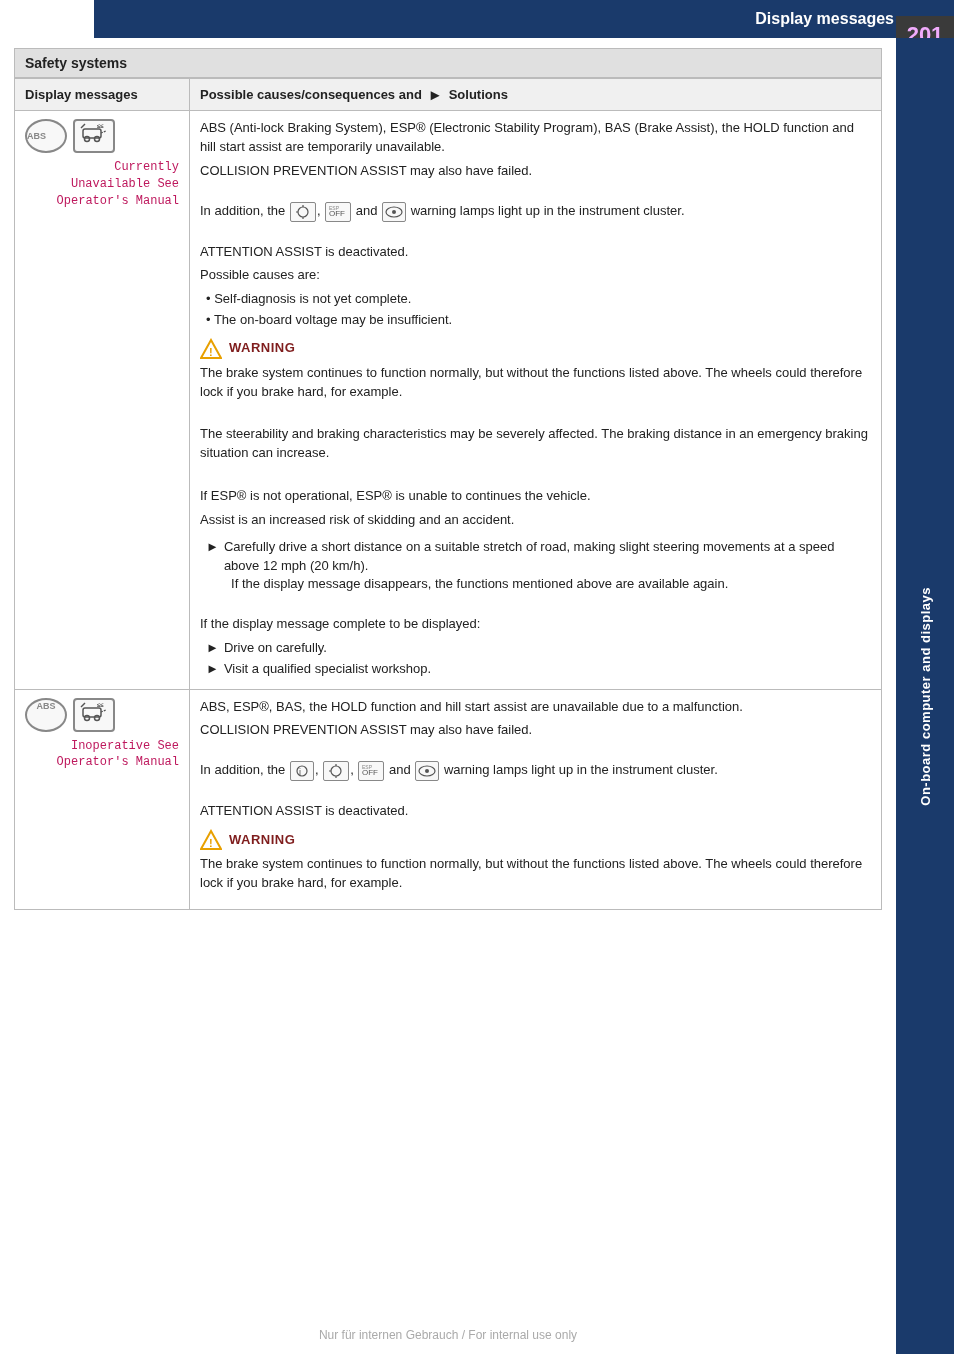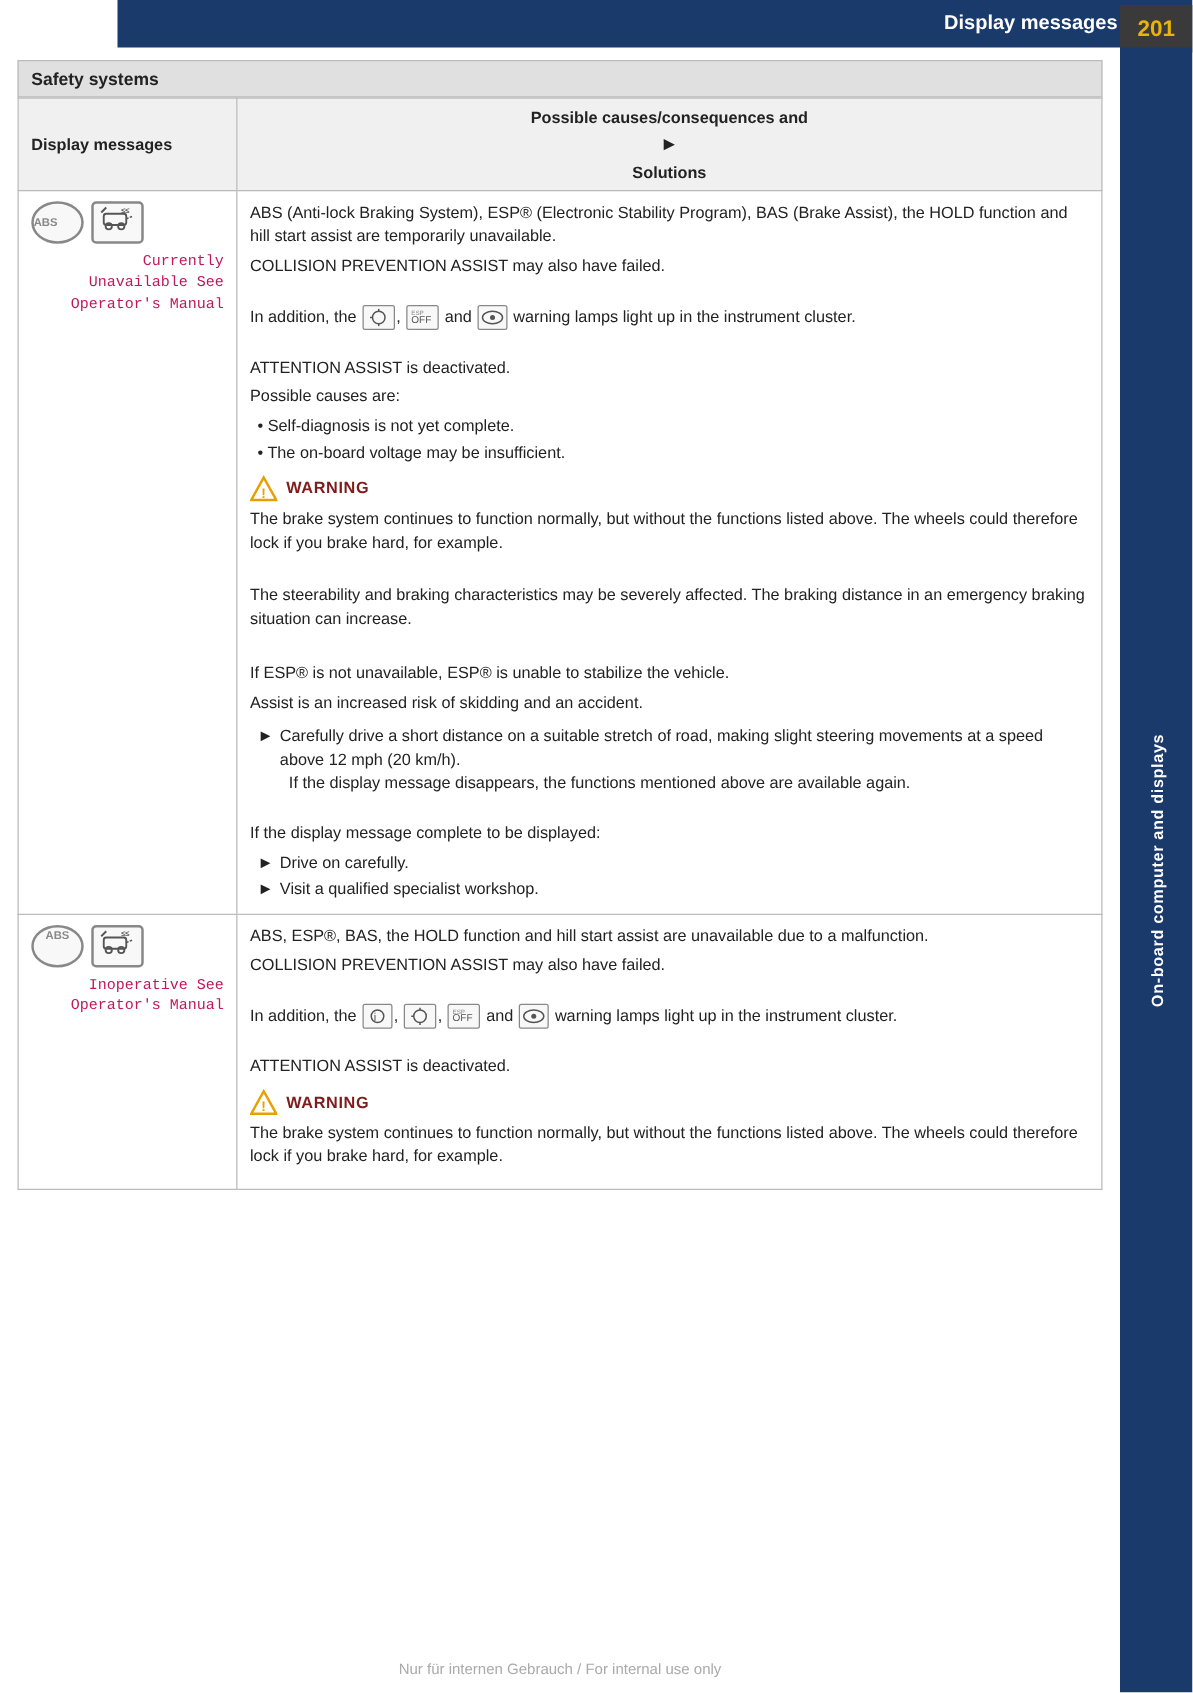--- a/index.html
+++ b/index.html
@@ -26,29 +26,29 @@
       justify-content: flex-end;
       padding-right: 60px;
     }
     .header-title {
       color: #fff;
       font-size: 16px;
       font-weight: bold;
     }
     .page-number-box {
       position: absolute;
-      top: 4px; right: 0;
+      top: 16px; right: 0;
       width: 58px;
       height: 38px;
       background: #3a3a3a;
       display: flex;
       align-items: center;
       justify-content: center;
-      color: #eab308;
-      font-size: 18px;
+      color: #f0abfc;
+      font-size: 22px;
       font-weight: bold;
     }
 
     
     .side-label {
       position: absolute;
       top: 38px;
       right: 0;
       width: 58px;
       bottom: 0;
@@ -220,21 +220,20 @@
       color: #aaa;
       font-size: 12px;
     }
 
     p { margin-bottom: 5px; }
 
     .th-solutions {
       display: flex;
       align-items: center;
       gap: 6px;
-      flex-direction: column;
     }
     .solutions-arrow {
       color: #222;
       font-size: 15px;
     }
   </style>
 </head>
 <body>
 
 <div class="header-bar">
@@ -327,21 +326,21 @@
                     <polygon points="11,2 21,20 1,20" fill="none" stroke="#e8a000" stroke-width="2"></polygon>
                     <text x="9" y="18" font-size="11" fill="#e8a000" font-weight="bold">!</text>
                   </svg>
               </span>
               <span class="warning-label">WARNING</span>
             </div>
             <p>The brake system continues to function normally, but without the functions listed above. The wheels could therefore lock if you brake hard, for example.</p>
             <br>
             <p>The steerability and braking characteristics may be severely affected. The braking distance in an emergency braking situation can increase.</p>
             <br>
-            <p>If ESP® is not unavailable, ESP® is unable to stabilize the vehicle.</p>
+            <p>If ESP® is not operational, ESP® is unable to continues the vehicle.</p>
             <p>Assist is an increased risk of skidding and an accident.</p>
           </div>
 
           <div class="arrow-item">
             <span class="arrow">►</span>
             <span>Carefully drive a short distance on a suitable stretch of road, making slight steering movements at a speed above 12 mph (20 km/h).<br>
             &nbsp;&nbsp;If the display message disappears, the functions mentioned above are available again.</span>
           </div>
           <br>
           <p>If the display message complete to be displayed:</p>

